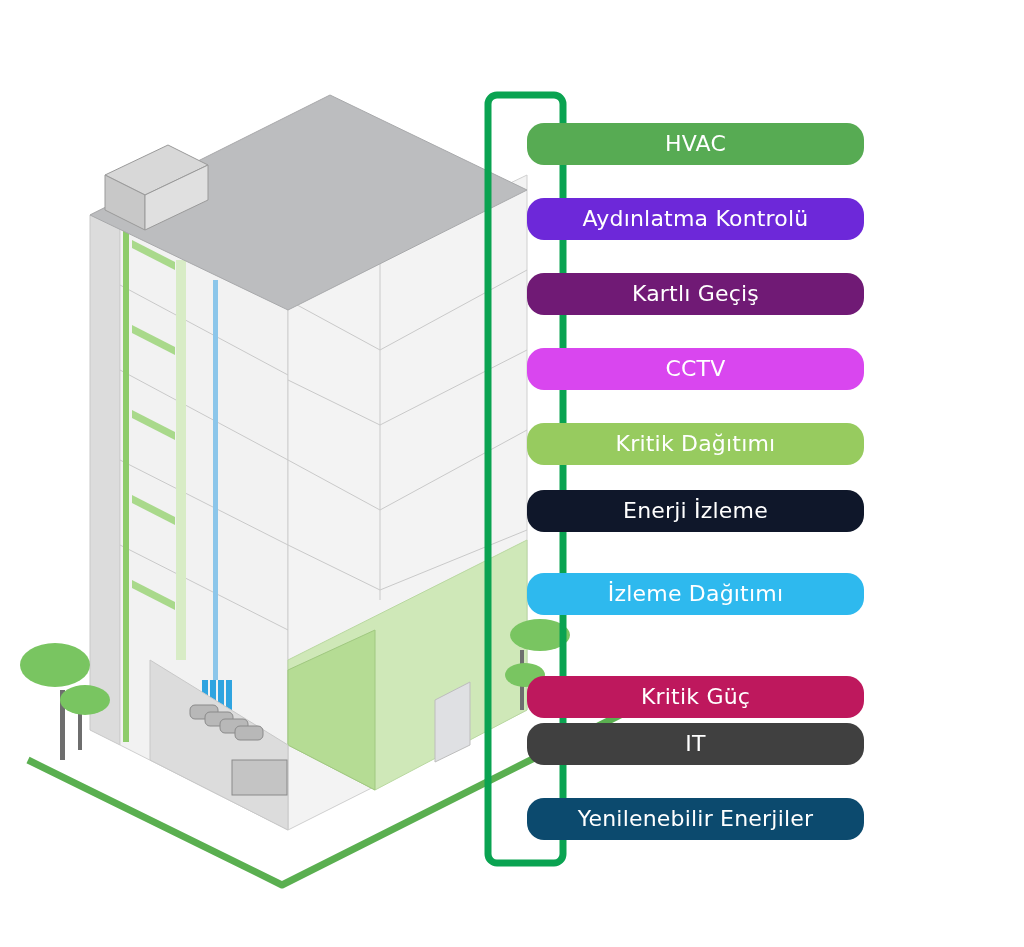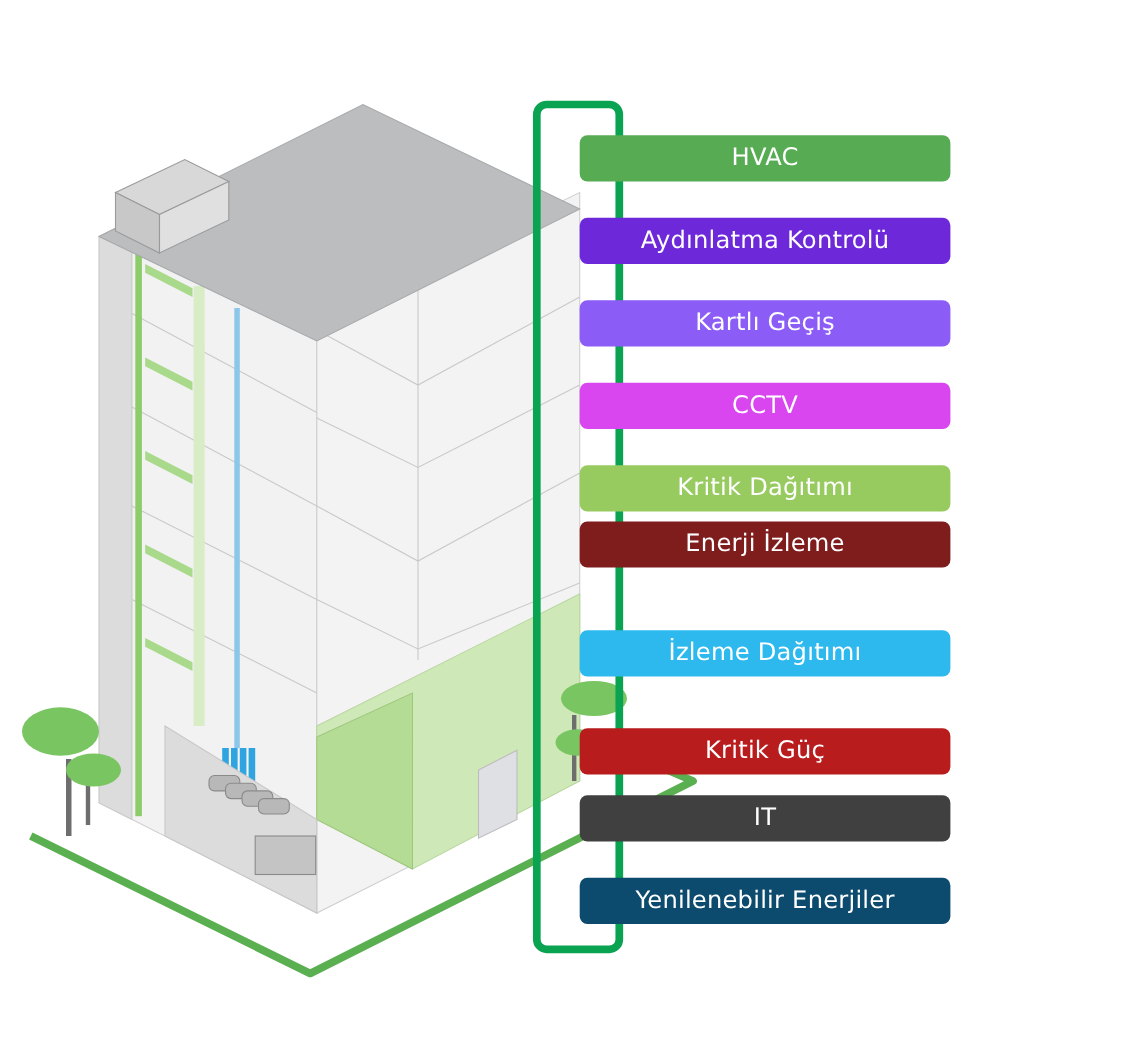--- a/index.html
+++ b/index.html
@@ -1,20 +1,20 @@
 <!DOCTYPE html>
 <html><head>
 <meta charset="utf-8">
 <style>
   html, body { margin:0; padding:0; background:#ffffff; }
   body { width:1024px; height:947px; position:relative; overflow:hidden; font-family:"DejaVu Sans", sans-serif; }
   #scene { position:absolute; left:0; top:0; width:1024px; height:947px; }
   .label {
     position:absolute; left:527px; width:337px; height:42px;
-    border-radius:7px; color:#ffffff; font-size:22px; line-height:42px;
+    border-radius:17px; color:#ffffff; font-size:22px; line-height:42px;
     text-align:center; white-space:nowrap; letter-spacing:0.2px;
   }
 </style>
 </head>
 <body>
 
 <svg id="scene" viewBox="0 0 1024 947" xmlns="http://www.w3.org/2000/svg">
 
   <polyline points="28,760 282,885 630,710 560,680" fill="none" stroke="#5aaf50" stroke-width="7" stroke-linejoin="round"></polyline>
 
@@ -89,20 +89,20 @@
     <rect x="520" y="650" width="4" height="60" fill="#6e6e6e"></rect>
     <ellipse cx="540" cy="635" rx="30" ry="16" fill="#79c561"></ellipse>
     <ellipse cx="525" cy="675" rx="20" ry="12" fill="#79c561"></ellipse>
   </g>
 
   <rect x="488" y="95" width="75" height="768" rx="9" ry="9" fill="none" stroke="#0aa351" stroke-width="7"></rect>
 </svg>
 
 <div class="label" style="top:123px;background:#57ab53">HVAC</div>
 <div class="label" style="top:198px;background:#6d28d9">Aydınlatma Kontrolü</div>
-<div class="label" style="top:273px;background:#8b5cf6">Kartlı Geçiş</div>
+<div class="label" style="top:273px;background:#701a75">Kartlı Geçiş</div>
 <div class="label" style="top:348px;background:#d946ef">CCTV</div>
 <div class="label" style="top:423px;background:#97cb5f">Kritik Dağıtımı</div>
-<div class="label" style="top:474px;background:#7f1d1d">Enerji İzleme</div>
+<div class="label" style="top:490px;background:#0f172a">Enerji İzleme</div>
 <div class="label" style="top:573px;background:#2eb9ee">İzleme Dağıtımı</div>
-<div class="label" style="top:662px;background:#b91c1c">Kritik Güç</div>
+<div class="label" style="top:676px;background:#be185d">Kritik Güç</div>
 <div class="label" style="top:723px;background:#404040">IT</div>
 <div class="label" style="top:798px;background:#0c4a6e">Yenilenebilir Enerjiler</div>
 
 </body></html>

